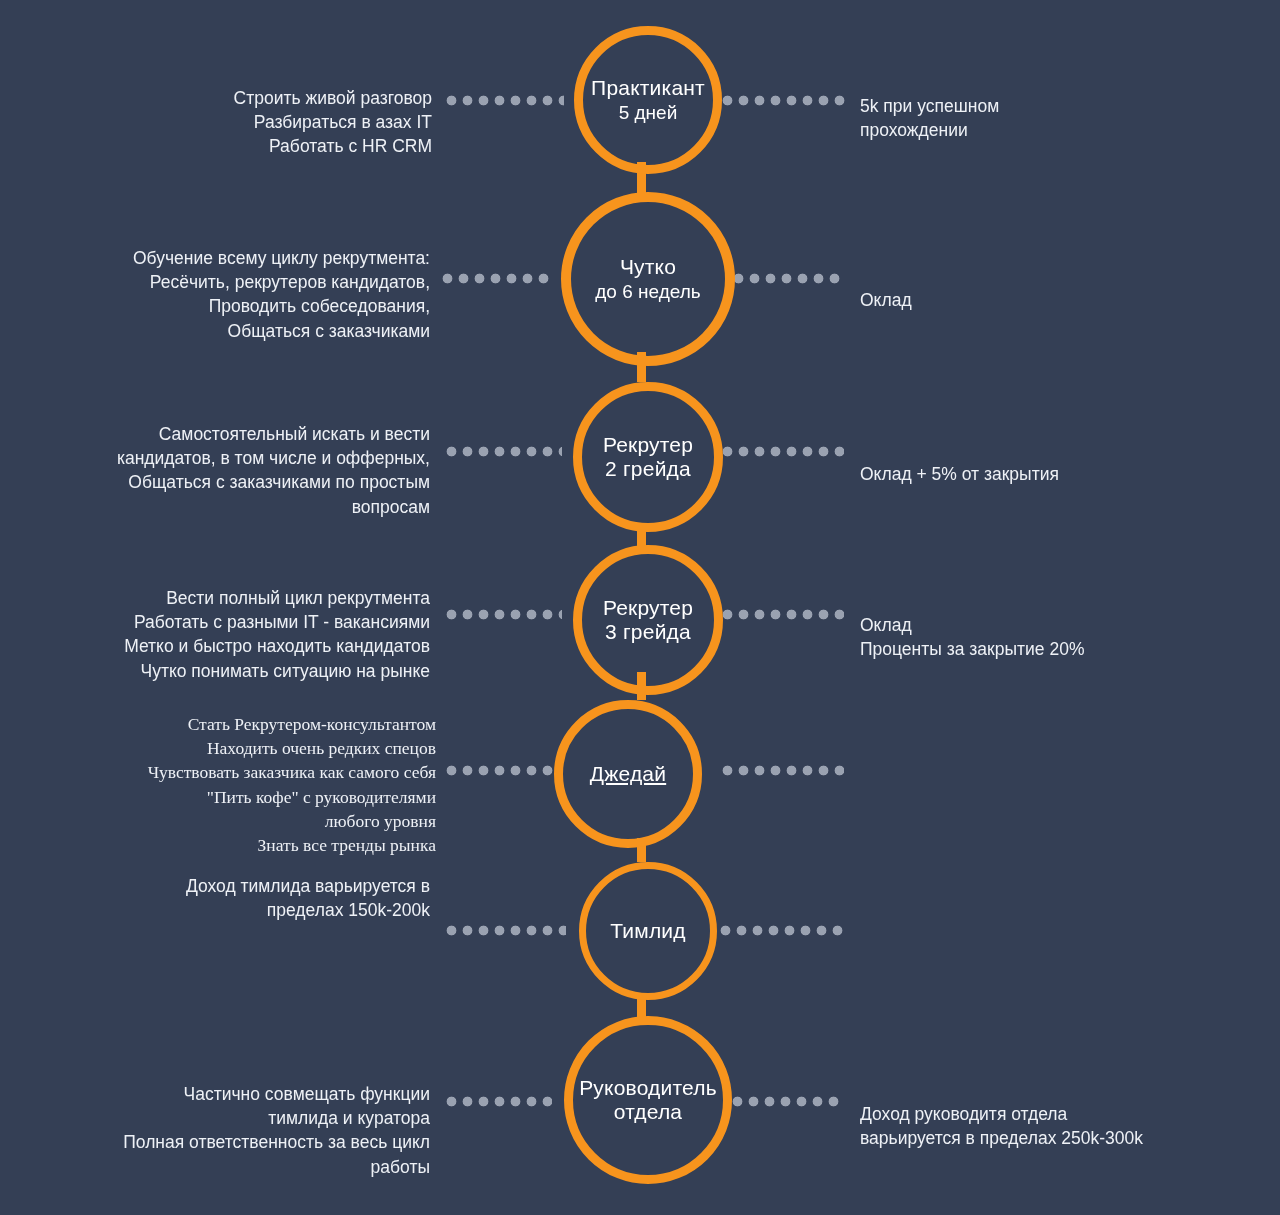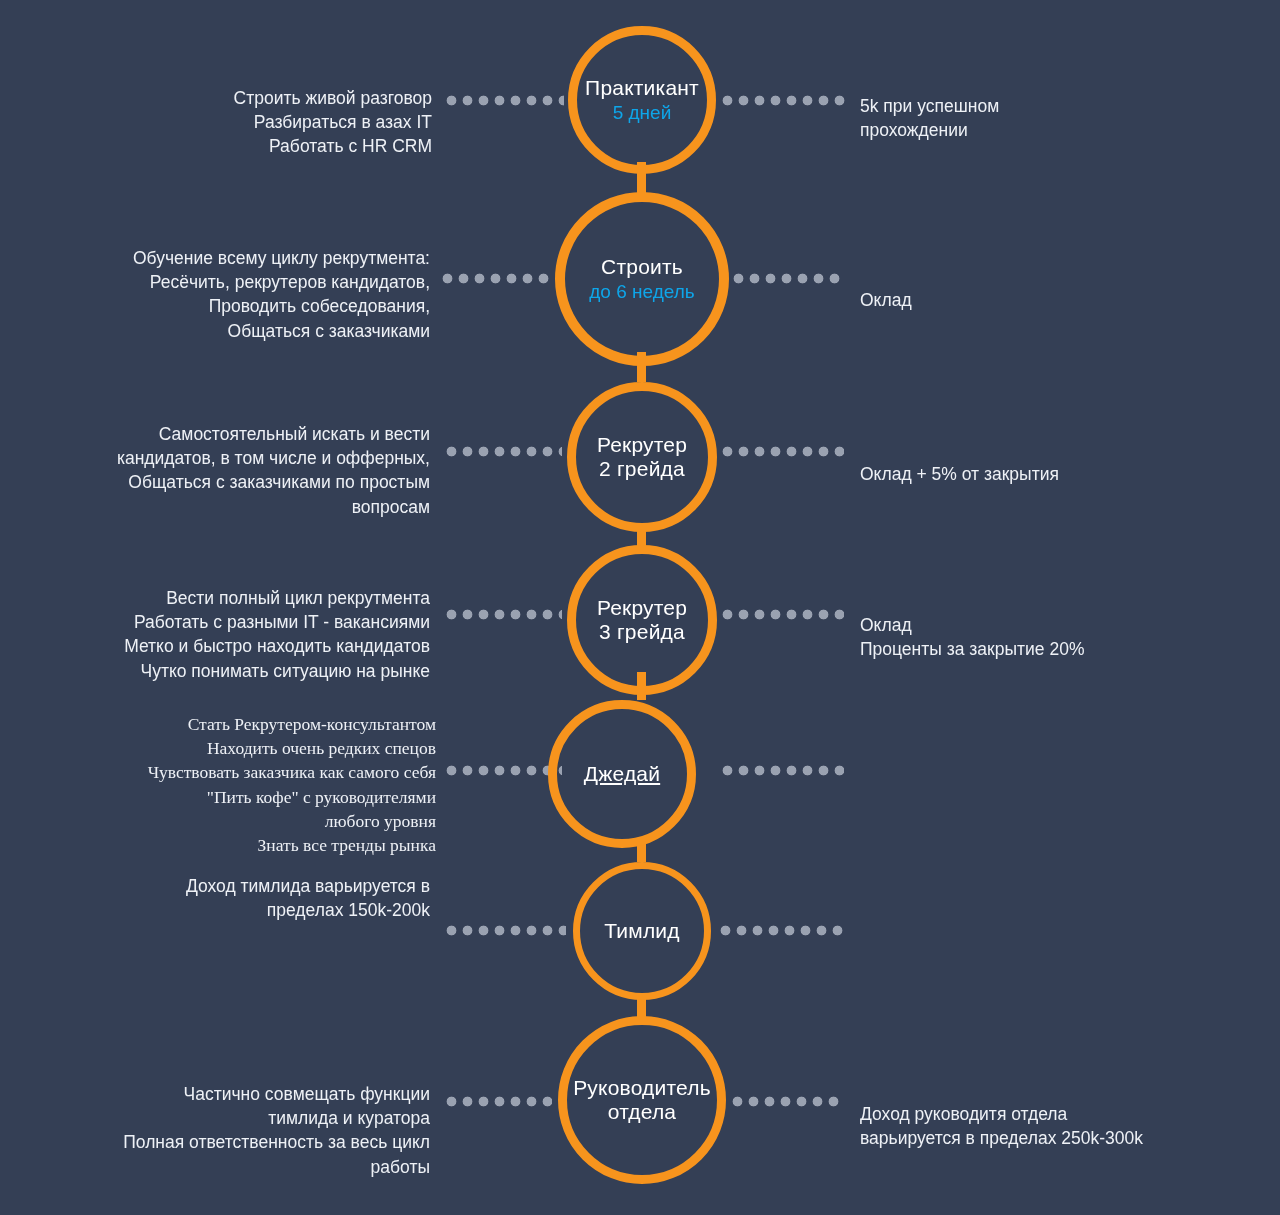--- a/index.html
+++ b/index.html
@@ -24,32 +24,33 @@
     border-style: solid;
     border-color: #f7941d;
     display: flex;
     flex-direction: column;
     align-items: center;
     justify-content: center;
     text-align: center;
     color: #ffffff;
     z-index: 3;
     background: transparent;
+    margin-left: 6px;
   }
   .node .title {
     font-size: 21px;
     line-height: 1.15;
     letter-spacing: .2px;
     color: #ffffff;
     white-space: pre-line;
   }
   .node .sub {
     font-size: 19px;
     line-height: 1.2;
-    color: #0ea5e9;
+    color: #ffffff;
     margin-top: 2px;
   }
 
   
   .stub {
     position: absolute;
     width: 9px;
     background: #f7941d;
     left: 637px;
     z-index: 1;
@@ -100,21 +101,21 @@
     <div class="blk">Строить живой разговор
 Разбираться в азах IT
 Работать с HR CRM</div>
   </div>
   <div class="side right" style="left:860px;top:70px;width:360px;">
     <div class="blk">5k при успешном
 прохождении</div>
   </div>
 
   <div class="node" style="left:555px;top:192px;width:174px;height:174px;border-width:10px;">
-    <div class="title">Строить</div>
+    <div class="title">Чутко</div>
     <div class="sub">до 6 недель</div>
   </div>
   <div class="dots" style="left:442px;top:273px;width:110px;"></div>
   <div class="dots" style="left:733px;top:273px;width:112px;"></div>
   <div class="side left" style="left:30px;top:222px;width:400px;">
     <div class="blk">Обучение всему циклу рекрутмента:
 Ресёчить, рекрутеров кандидатов,
 Проводить собеседования,
 Общаться с заказчиками</div>
   </div>

